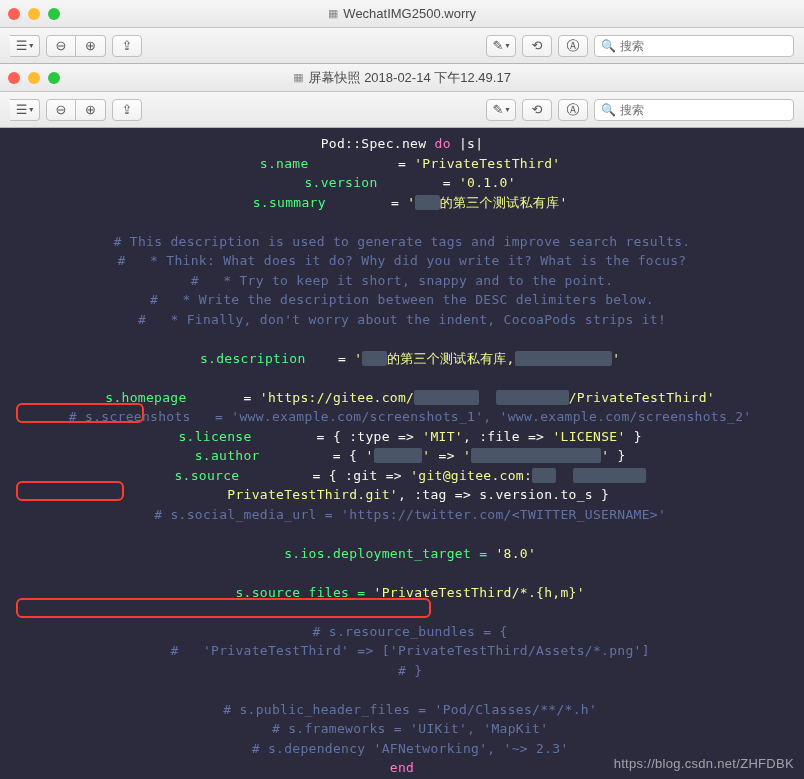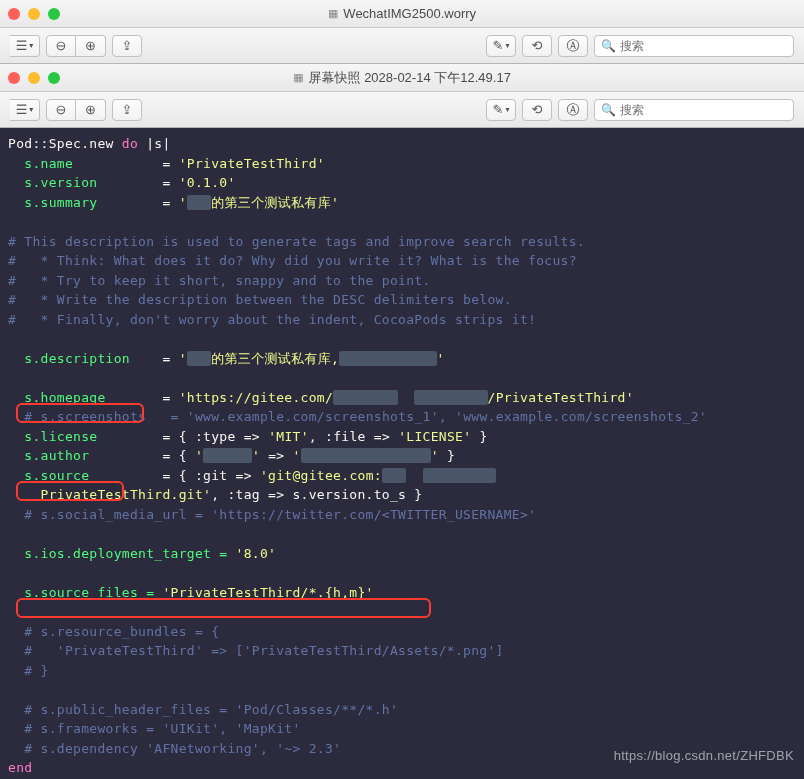--- a/index.html
+++ b/index.html
@@ -116,20 +116,21 @@
       color: #d0d0d0;
       font-family: "Menlo", "Monaco", monospace;
       font-size: 13px;
       line-height: 19.5px;
       padding: 6px 8px;
       white-space: pre;
       letter-spacing: 0.3px;
       overflow: hidden;
       position: relative;
       height: 651px;
+      text-align: center;
     }
     .kw-pink { color: #ff79c6; }
     .kw-green { color: #50fa7b; }
     .kw-yellow { color: #f1fa8c; }
     .kw-comment { color: #6272a4; }
     .kw-white { color: #f8f8f2; }
     .redact {
       background: #4a5568;
       color: transparent;
       border-radius: 2px;
@@ -139,21 +140,21 @@
       position: absolute;
       border: 2px solid #ff3b30;
       border-radius: 6px;
       pointer-events: none;
     }
     .hb1 { left: 16px; top: 275px; width: 128px; height: 20px; }
     .hb2 { left: 16px; top: 353px; width: 108px; height: 20px; }
     .hb3 { left: 16px; top: 470px; width: 415px; height: 20px; }
     .watermark {
       position: absolute;
-      bottom: 14px;
+      bottom: 6px;
       right: 10px;
       color: rgba(255,255,255,0.55);
       font-size: 13px;
       font-family: -apple-system, sans-serif;
     }
     .dropdown-arrow {
       font-size: 8px;
       margin-left: 2px;
     }
   </style>
@@ -205,21 +206,21 @@
 </div>
 
 <div class="titlebar">
   <div class="traffic-lights">
     <div class="traffic-light tl-red"></div>
     <div class="traffic-light tl-yellow"></div>
     <div class="traffic-light tl-green"></div>
   </div>
   <div class="title-text">
     <span class="title-icon">▦</span>
-    <span>屏幕快照 2028-02-14 下午12.49.17</span>
+    <span>屏幕快照 2018-02-14 下午12.49.17</span>
   </div>
 </div>
 
 <div class="toolbar">
   <div class="toolbar-group">
     <div class="toolbar-btn">☰<span class="dropdown-arrow">▾</span></div>
   </div>
   <div class="toolbar-group">
     <div class="toolbar-btn">
         <span>⊖</span>

